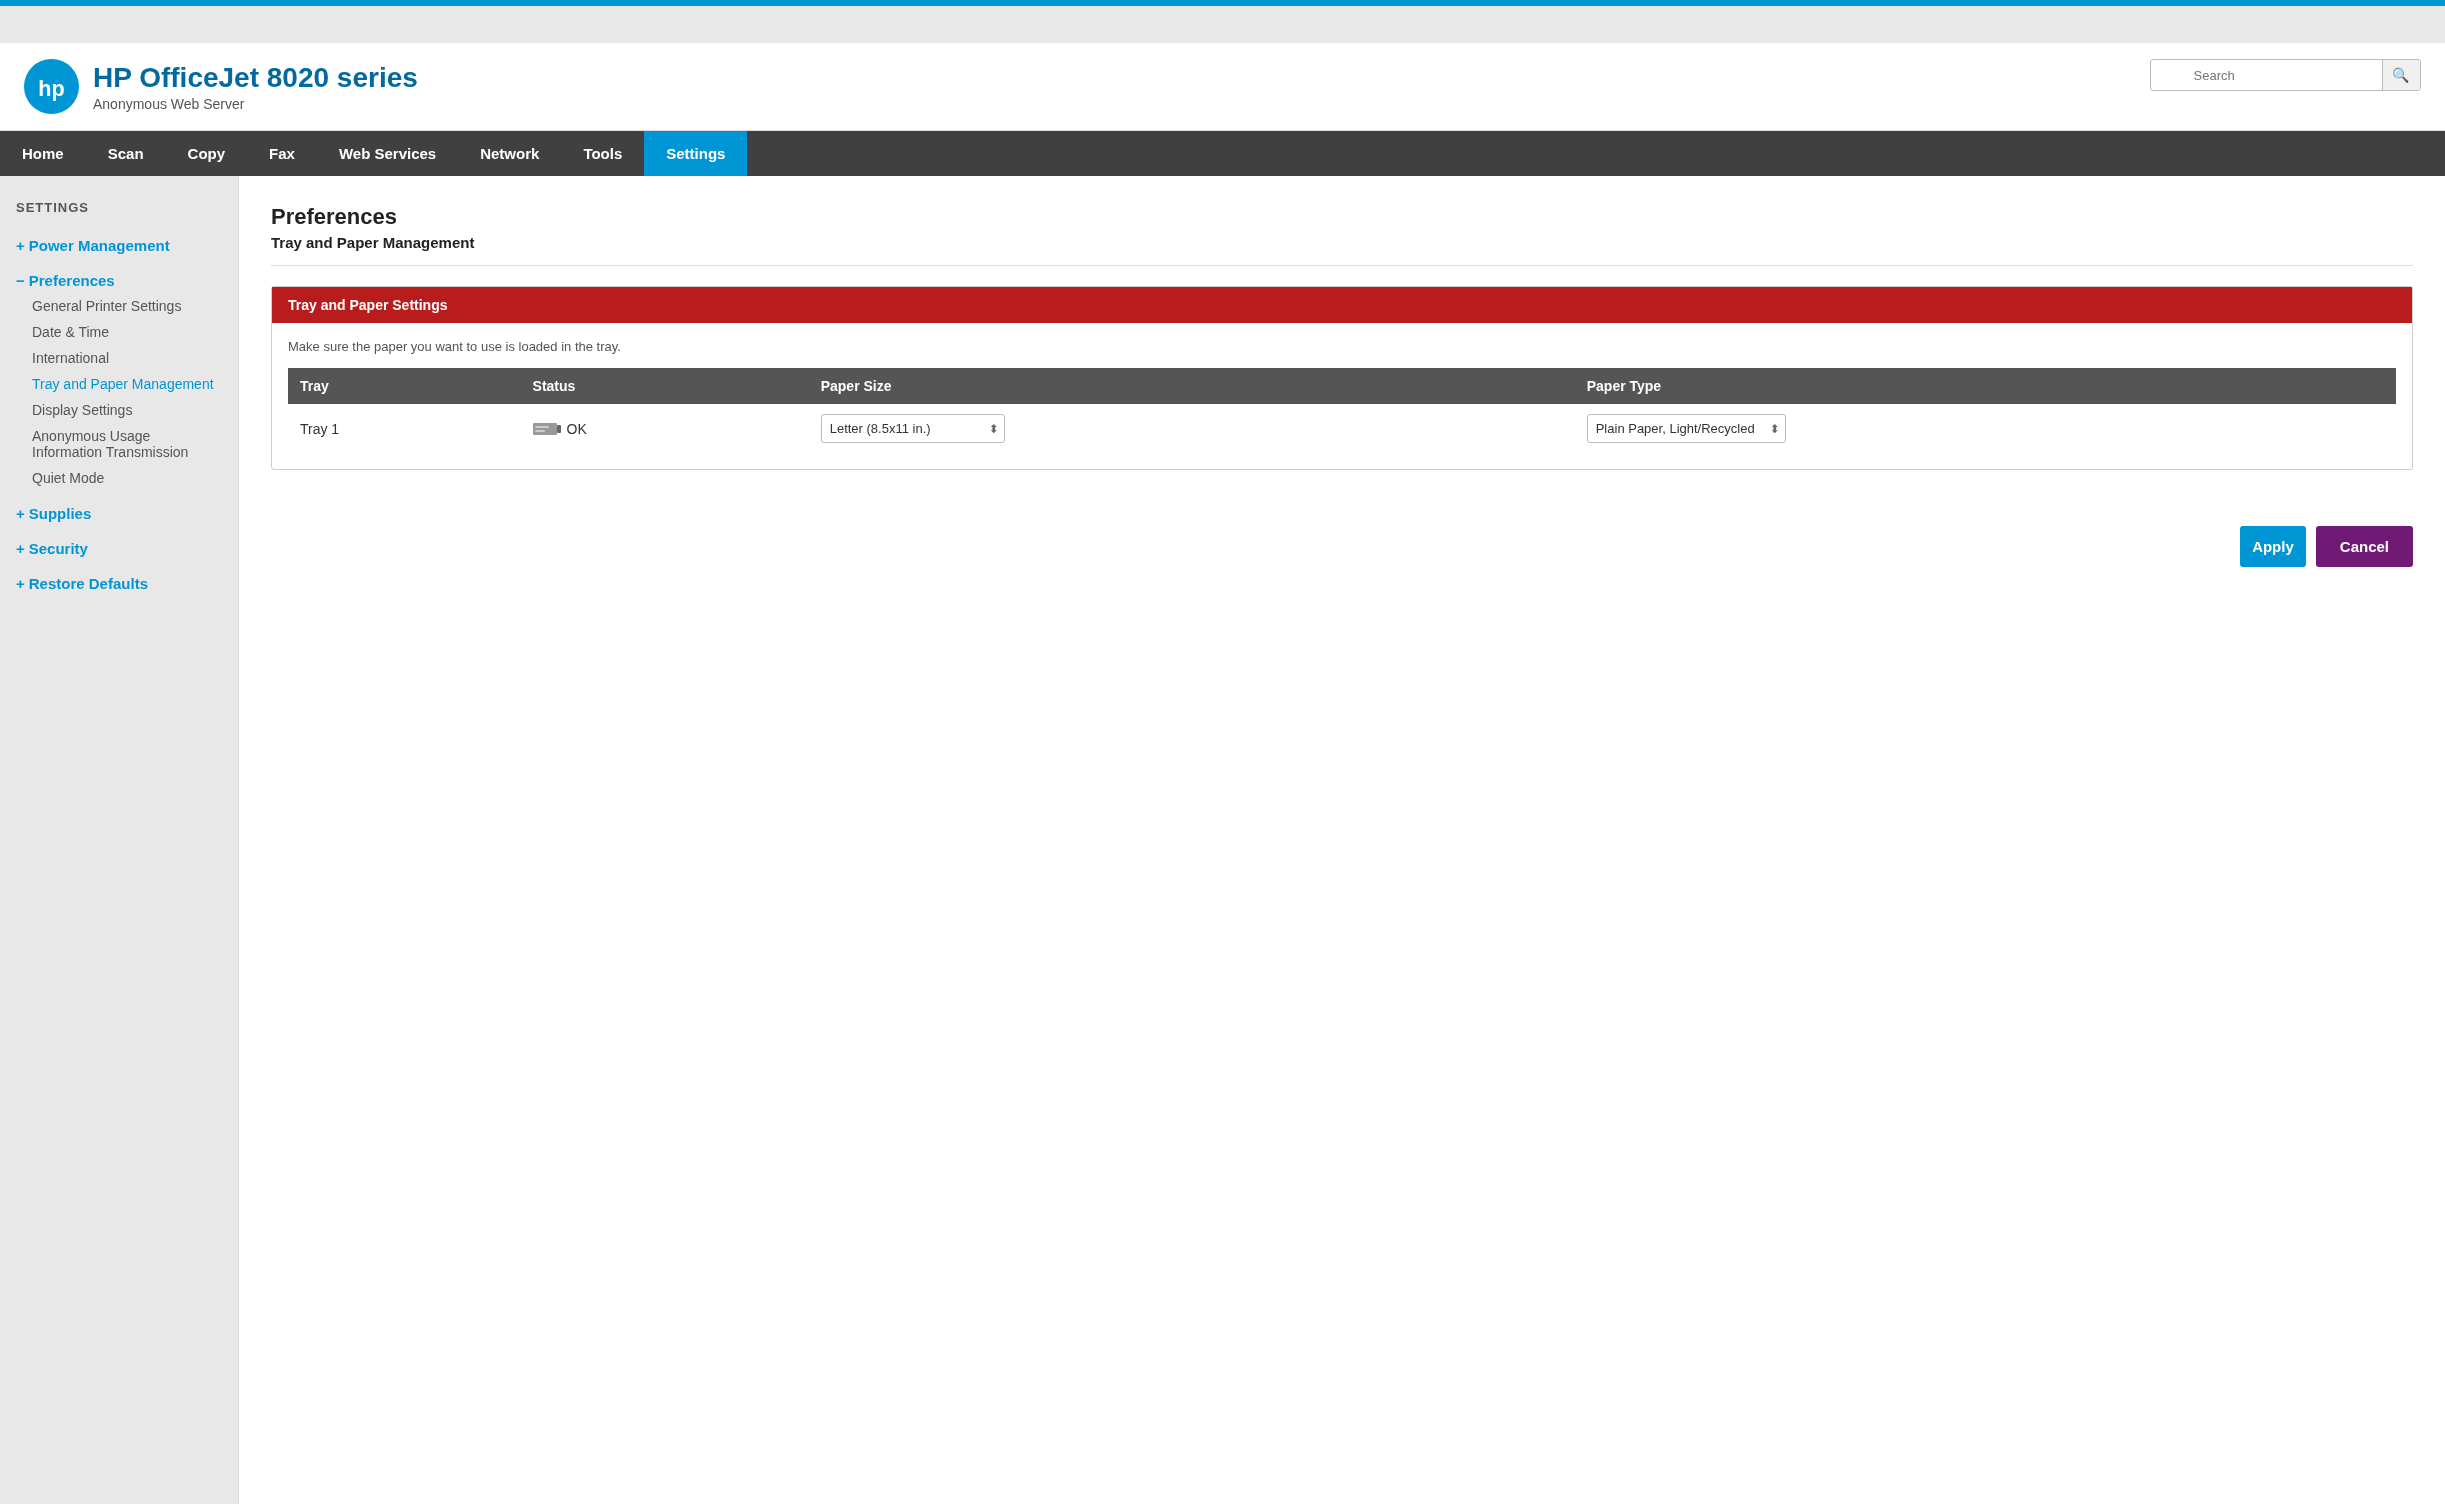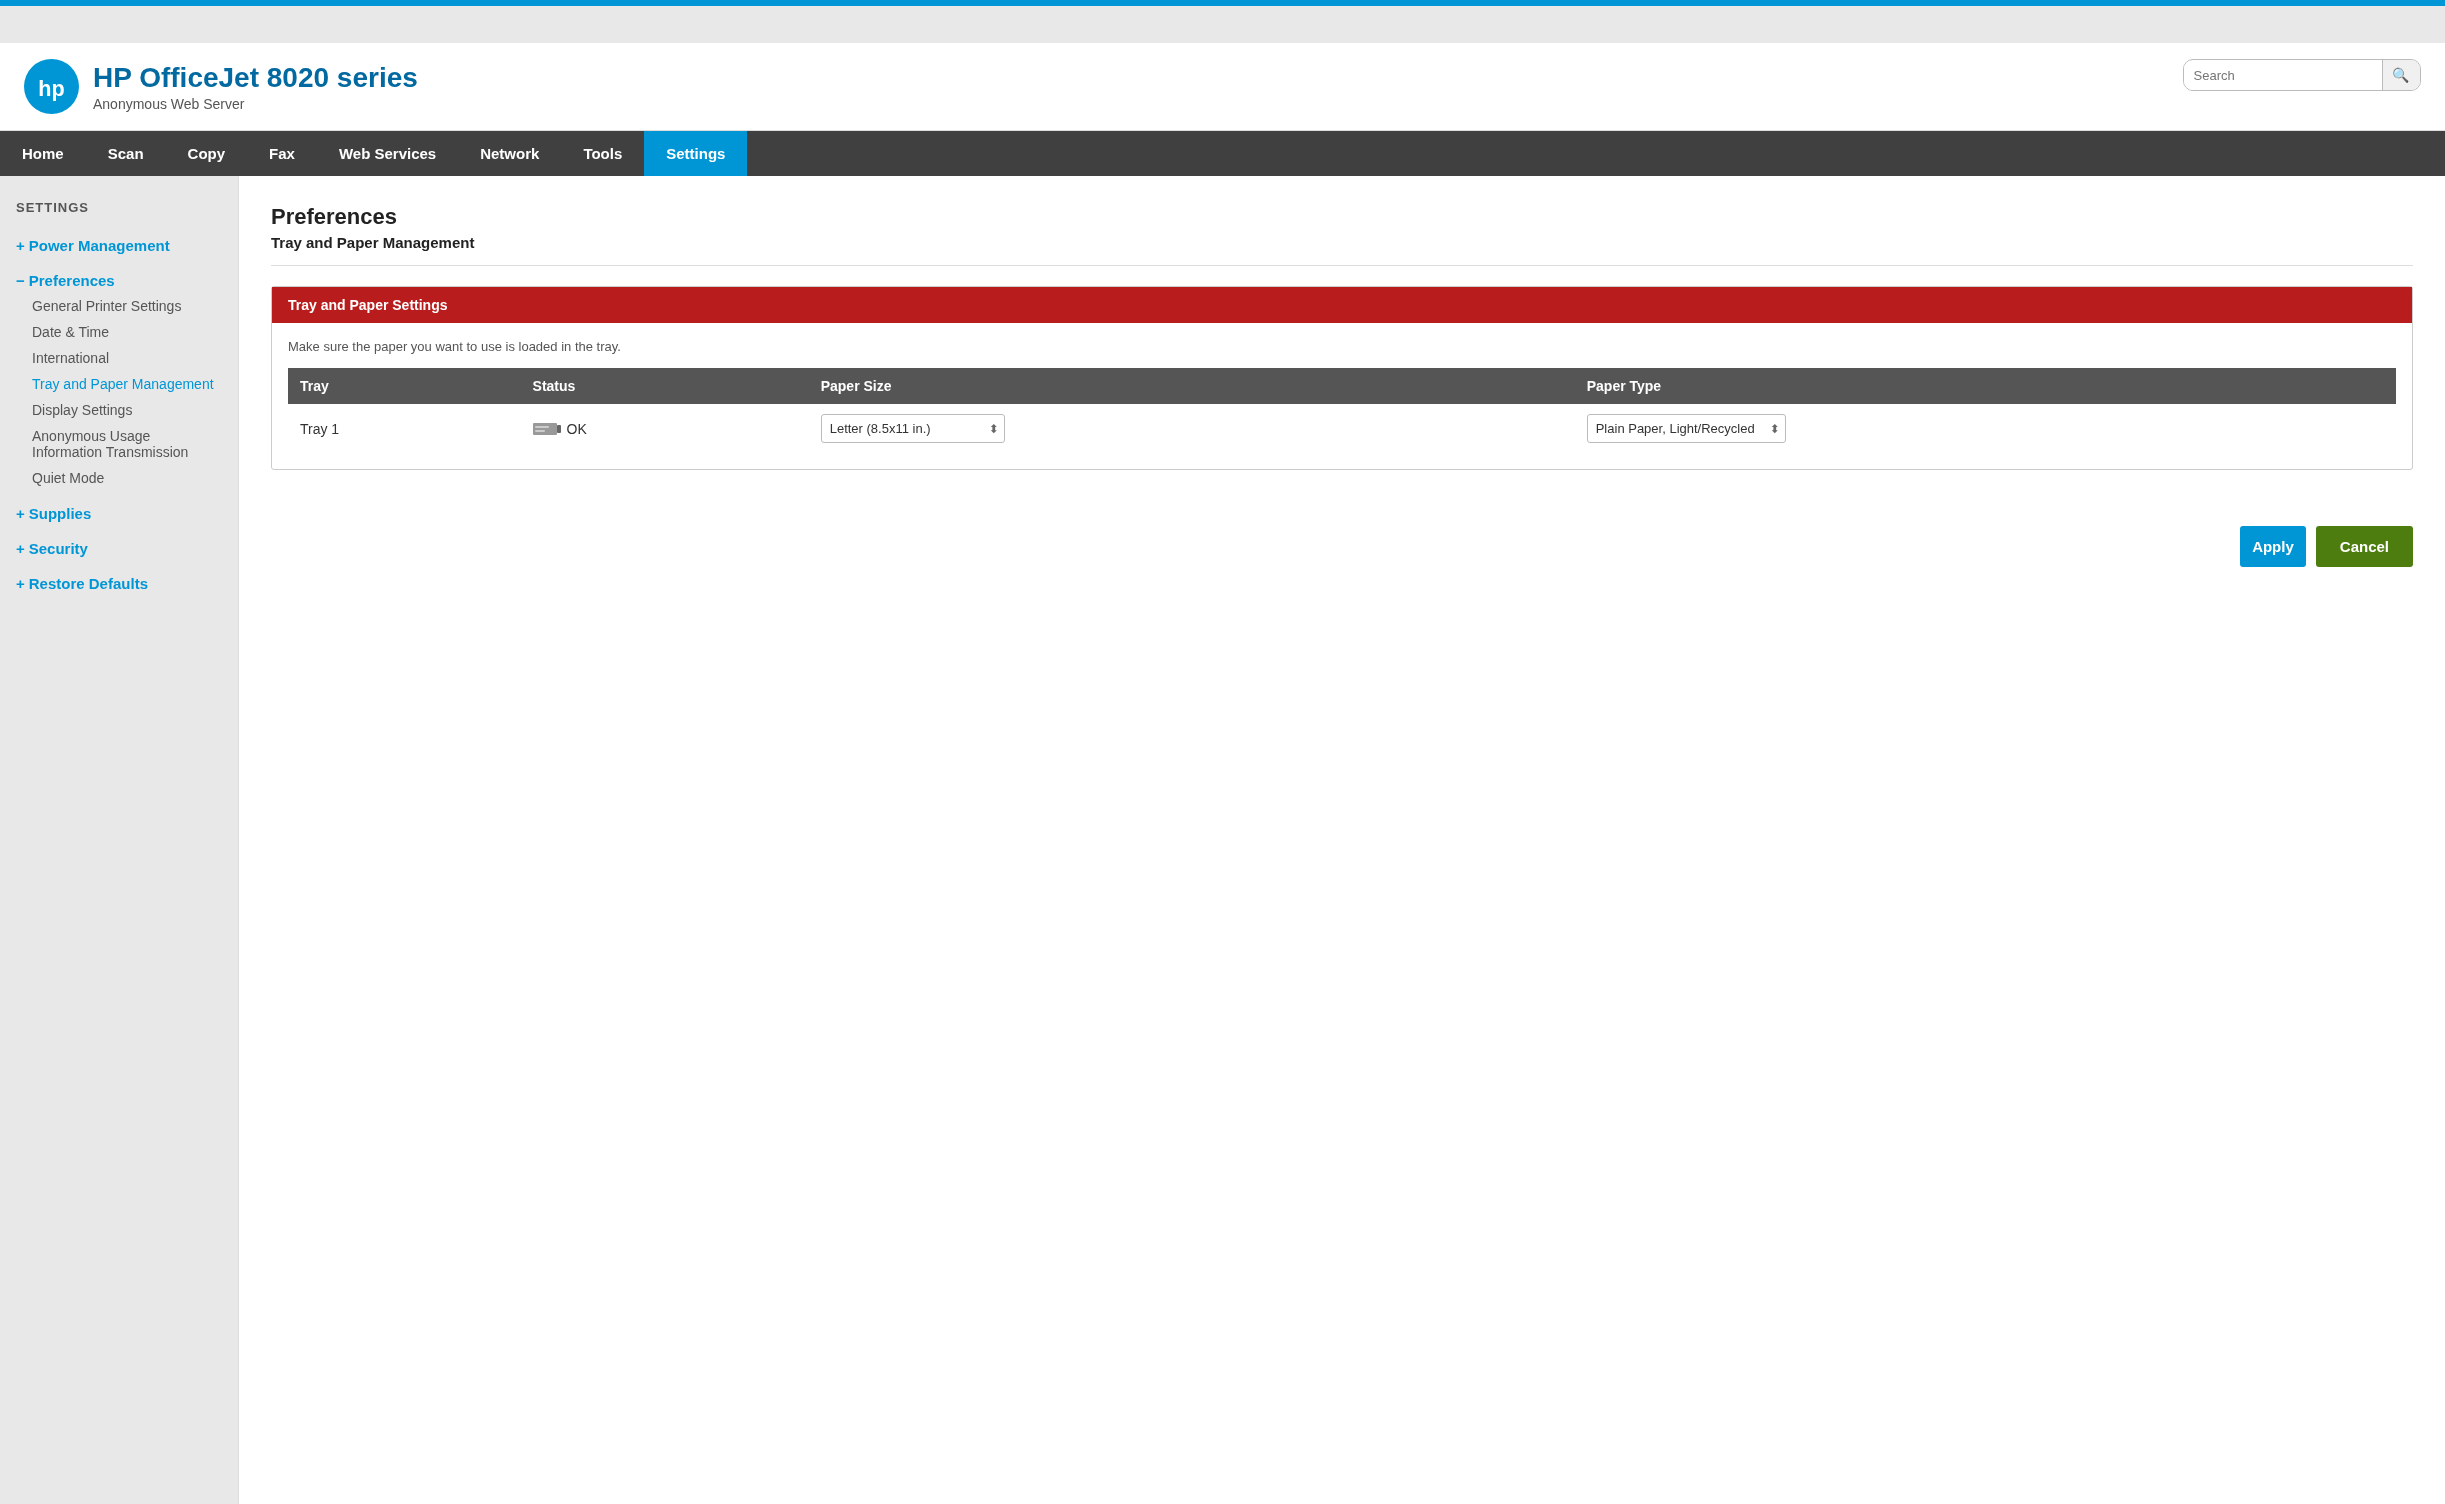--- a/index.html
+++ b/index.html
@@ -42,23 +42,24 @@
     }
     .header-title p {
       font-size: 14px;
       color: #555;
       margin-top: 2px;
     }
     .search-box {
       display: flex;
       align-items: center;
       border: 1px solid #bbb;
-      border-radius: 10px;
+      border-radius: 3px;
       overflow: hidden;
       background: #fff;
+      padding-left: 33px;
     }
     .search-box input {
       border: none;
       outline: none;
       padding: 7px 10px;
       font-size: 13px;
       width: 198px;
       color: #999;
     }
     .search-box button {
@@ -248,21 +249,21 @@
       background: #0096d6;
       color: #fff;
       border: none;
       padding: 12px 12px;
       font-size: 15px;
       font-weight: bold;
       border-radius: 3px;
       cursor: pointer;
     }
     .btn-cancel {
-      background: #4d7c0f;
+      background: #701a75;
       color: #fff;
       border: none;
       padding: 12px 24px;
       font-size: 15px;
       font-weight: bold;
       border-radius: 3px;
       cursor: pointer;
     }
   </style>
 </head>

